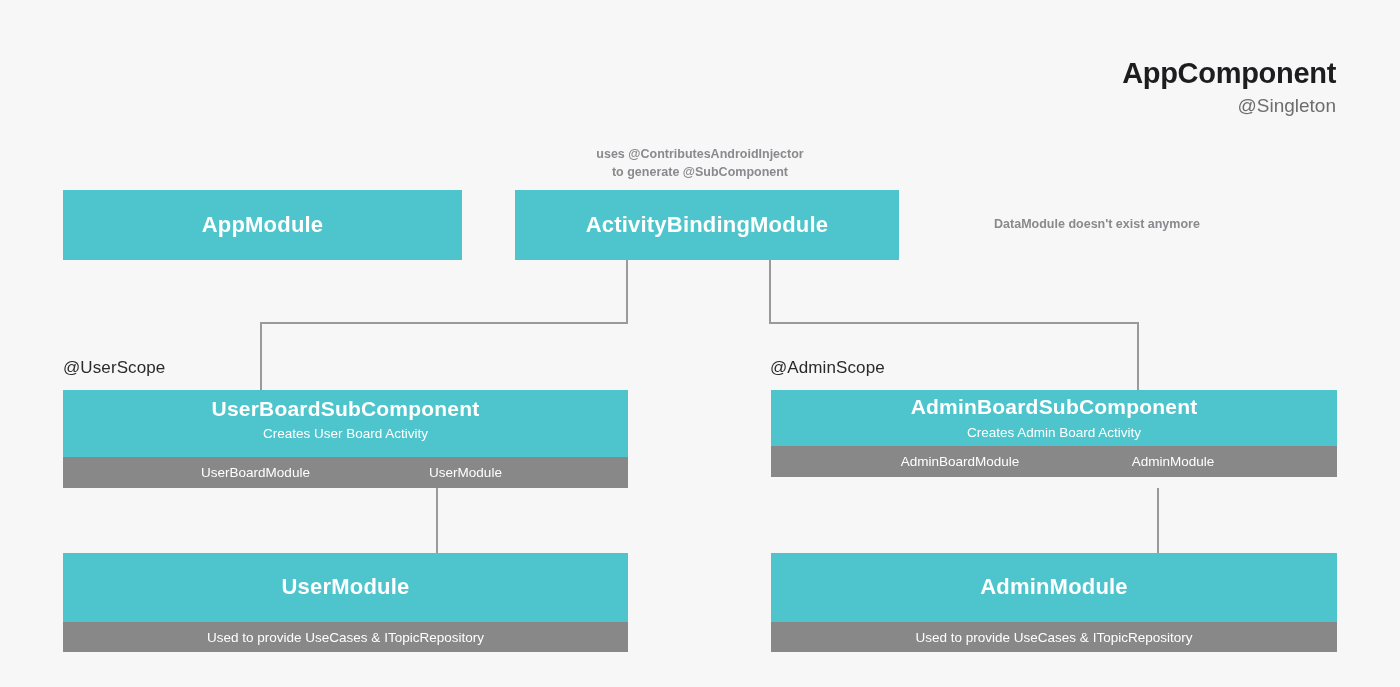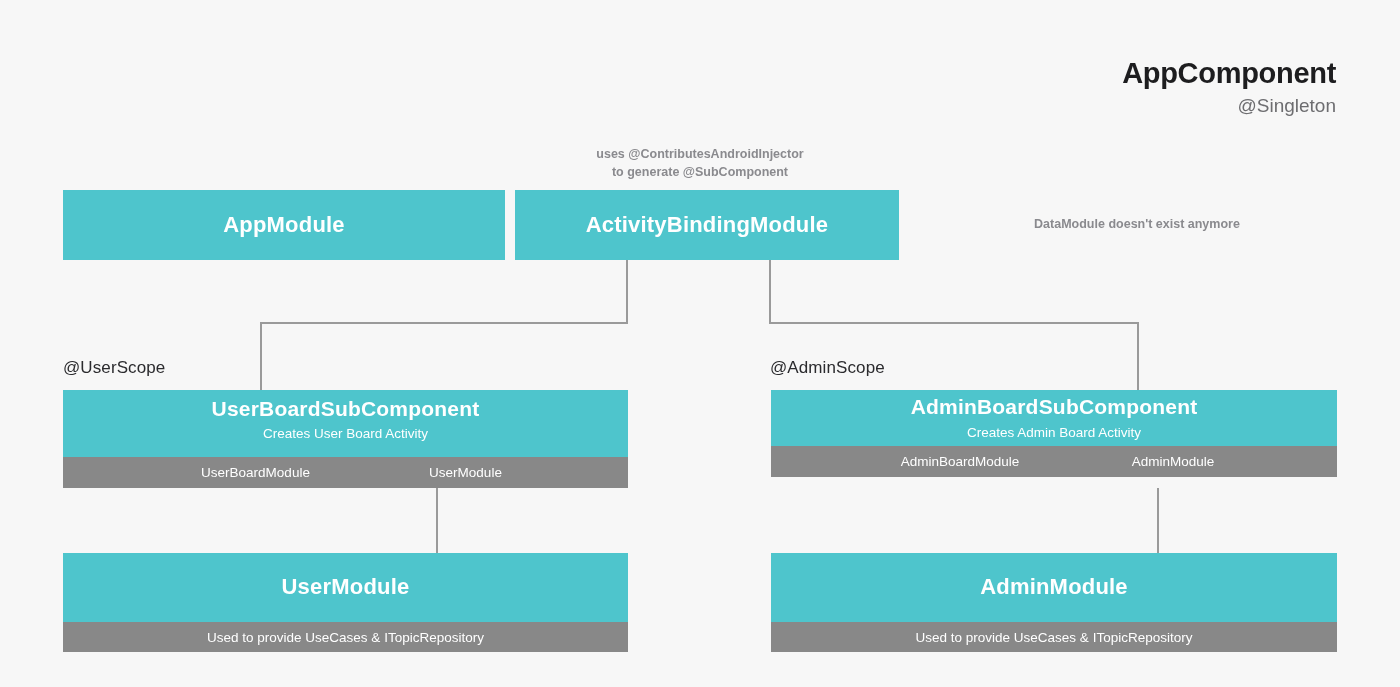--- a/index.html
+++ b/index.html
@@ -45,21 +45,21 @@
     position: absolute;
     font-size: 12.5px;
     font-weight: bold;
     color: #8a8a8e;
     text-align: center;
     line-height: 1.42;
     white-space: pre-line;
   }
   .note-injector { left: 500px; top: 111px; width: 400px; }
   .note-datamodule {
-    left: 940px; top: 181px; width: 394px;
+    left: 900px; top: 181px; width: 394px;
     font-weight: bold; font-size: 12.5px;
   }
 
   
   .scope-label {
     position: absolute;
     font-size: 17px;
     color: #2b2b2e;
     letter-spacing: 0.1px;
   }
@@ -114,21 +114,21 @@
     gap: 8px;
   }
   .foot-cell {
     flex: 0 0 auto;
     text-align: center;
     font-size: 13.5px;
     color: #ffffff;
   }
 
   
-  #app-module          { left: 63px; top: 155px; width: 442px; height: 101px; }
+  #app-module          { left: 63px; top: 155px; width: 399px; height: 101px; }
   #app-module .box-head{ height: 70px; }
   #app-module .box-foot{ height: 31px; }
 
   
   #activity-binding-module           { left: 500px; top: 155px; width: 399px; height: 70px; padding-left: 15px; }
   #activity-binding-module .box-head { height: 70px; }
 
   
   #user-board-sub            { left: 63px; top: 355px; width: 565px; height: 98px; }
   #user-board-sub .box-head  { height: 67px; padding-bottom: 10px; }

